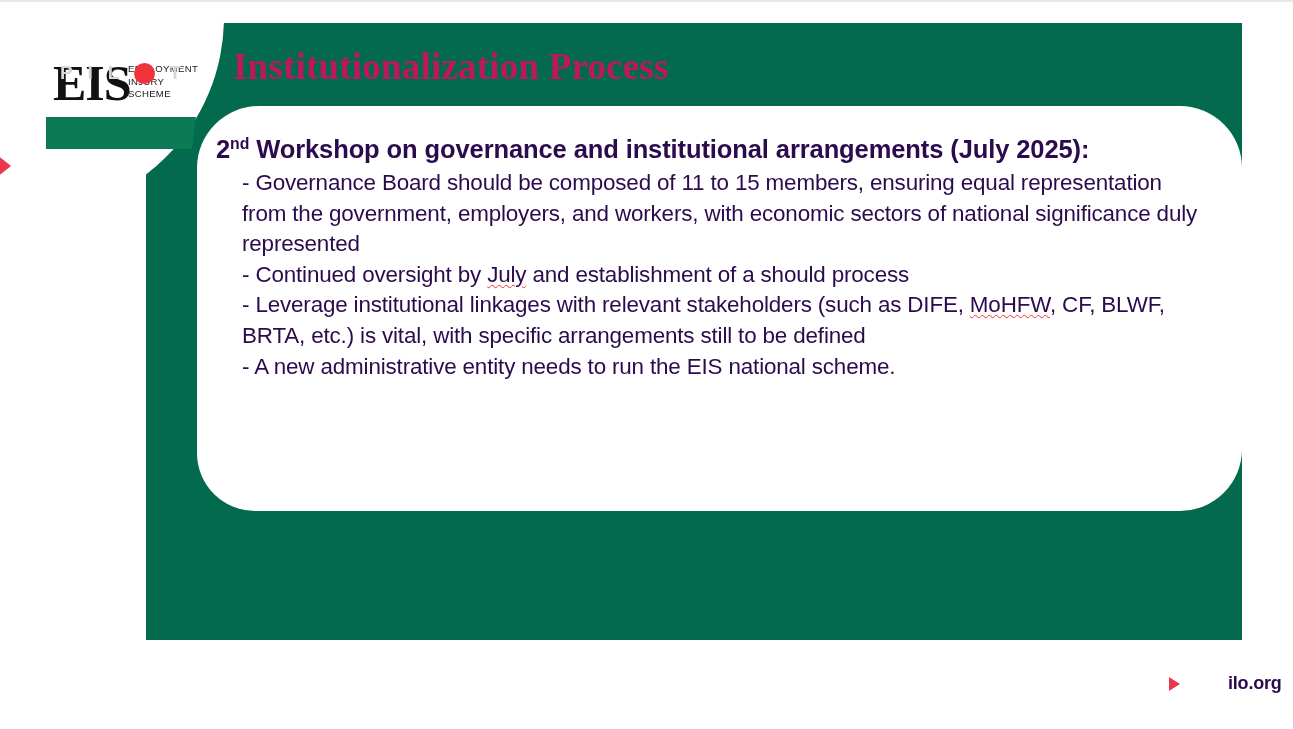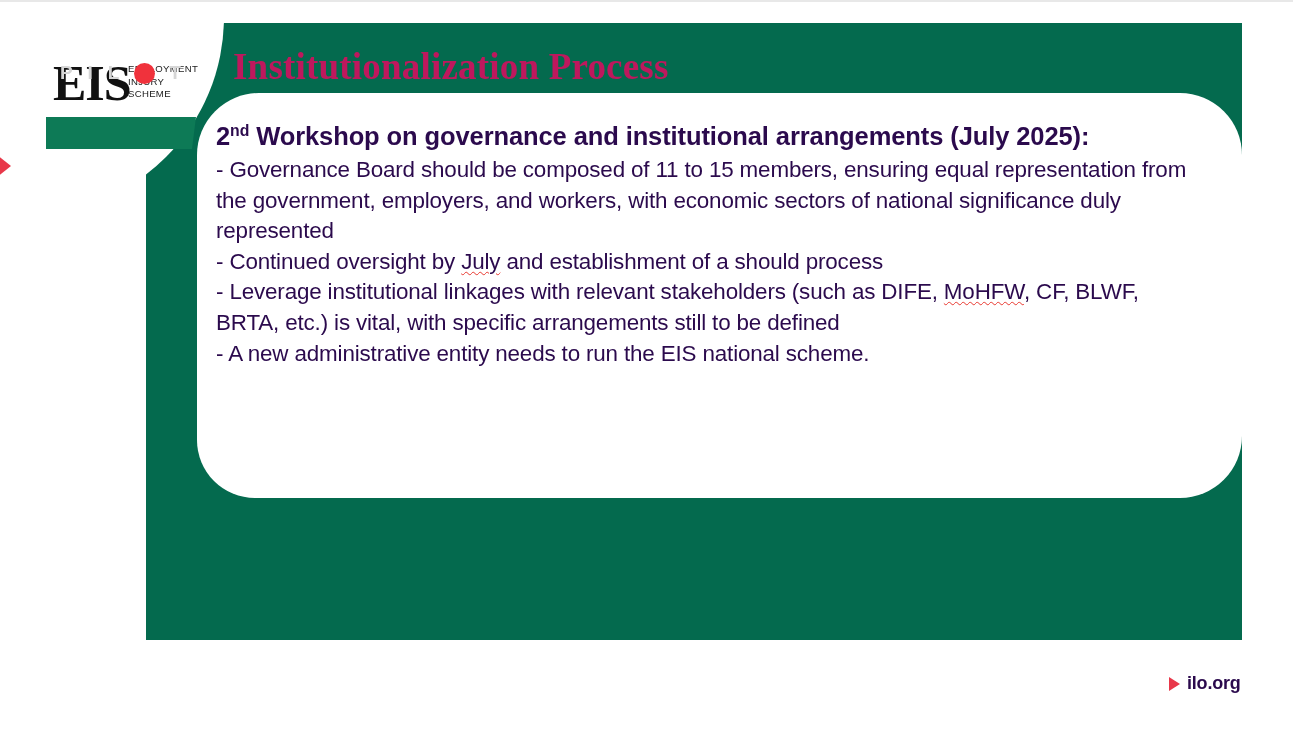--- a/index.html
+++ b/index.html
@@ -66,21 +66,21 @@
     line-height: 46px;
     color: #be185d;
     letter-spacing: 0.2px;
     white-space: nowrap;
   }
 
   
   .content-card {
     position: absolute;
     left: 197px;
-    top: 93px;
+    top: 106px;
     width: 1045px;
     height: 405px;
     background: #ffffff;
     border-radius: 62px 62px 62px 58px;
     box-sizing: border-box;
     padding: 26px 34px 20px 19px;
   }
 
   .card-heading {
     margin: 0;
@@ -100,21 +100,21 @@
   }
 
   .card-body {
     margin: 0;
     padding-top: 1px;
     font-size: 22.4px;
     line-height: 30.6px;
     color: #2B0A4D;
     letter-spacing: -0.15px;
   }
-  .card-body .bl { display: block; }
+  .card-body .bl { display: block; margin-left: 26px; }
 
   .spell {
     text-decoration: underline wavy #e8382f;
     text-decoration-thickness: 1px;
     text-underline-offset: 2px;
   }
 
   
   .logo {
     position: absolute;
@@ -198,20 +198,21 @@
     width: 0; height: 0;
     border-top: 7px solid transparent;
     border-bottom: 7px solid transparent;
     border-left: 11px solid #E8384A;
   }
   .footer-label {
     font-size: 18px;
     font-weight: bold;
     color: #2B0A4D;
     letter-spacing: -0.2px;
+    margin-left: 41px;
   }
 </style>
 </head>
 <body>
 
 <div class="top-rule"></div>
 
 <div class="green-panel"></div>
 <div class="green-cutout"></div>
 

